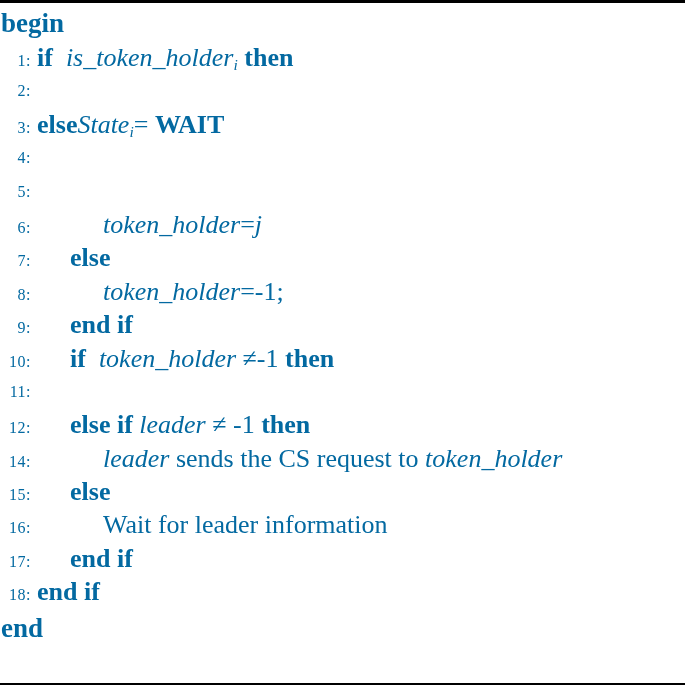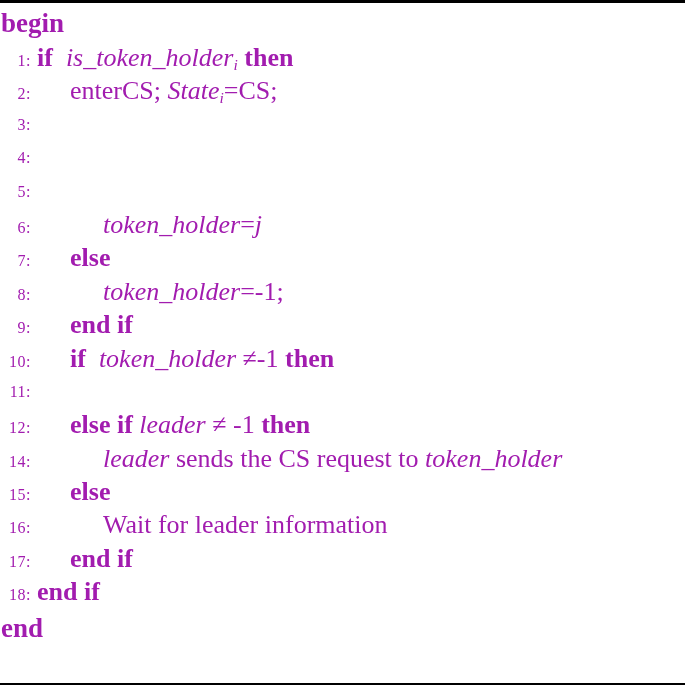--- a/index.html
+++ b/index.html
@@ -6,21 +6,21 @@
     margin: 0;
     padding: 0;
     background: #ffffff;
   }
   .algo {
     position: relative;
     width: 685px;
     height: 688px;
     box-sizing: border-box;
     background: #ffffff;
-    color: #a21caf;
+    color: #0369a1;
     font-family: "Liberation Serif", "DejaVu Serif", serif;
     overflow: hidden;
   }
   .rule {
     width: 100%;
     background: #000000;
   }
   .rule-top { height: 3px; }
   .rule-bottom {
     height: 2px;
@@ -67,22 +67,22 @@
   }
 </style>
 </head>
 <body>
 
 <div class="algo">
   <div class="rule rule-top"></div>
   <div class="kw kw-begin">begin</div>
   <div class="lines">
       <div class="line"><span class="num">1:</span><span class="stmt indent-1"><span class="seg-b">if</span><span class="seg-r">  </span><span class="seg-i">is_token_holder</span><span class="seg-sub">i</span><span class="seg-r"> </span><span class="seg-b">then</span></span></div>
-      <div class="line"><span class="num">2:</span><span class="stmt indent-2"><span class="seg-r">enterCS; </span><span class="seg-i">State</span><span class="seg-sub">i</span><span class="seg-r">=CS;</span></span></div>
-      <div class="line"><span class="num">3:</span></div>
+      <div class="line"><span class="num">2:</span></div>
+      <div class="line"><span class="num">3:</span><span class="stmt indent-1"><span class="seg-b">else</span><span class="seg-i">State</span><span class="seg-sub">i</span><span class="seg-r">= </span><span class="seg-b">WAIT</span></span></div>
       <div class="line"><span class="num">4:</span></div>
       <div class="line"><span class="num">5:</span></div>
       <div class="line"><span class="num">6:</span><span class="stmt indent-3"><span class="seg-i">token_holder</span><span class="seg-r">=</span><span class="seg-i">j</span></span></div>
       <div class="line"><span class="num">7:</span><span class="stmt indent-2"><span class="seg-b">else</span></span></div>
       <div class="line"><span class="num">8:</span><span class="stmt indent-3"><span class="seg-i">token_holder</span><span class="seg-r">=-1;</span></span></div>
       <div class="line"><span class="num">9:</span><span class="stmt indent-2"><span class="seg-b">end if</span></span></div>
       <div class="line"><span class="num">10:</span><span class="stmt indent-2"><span class="seg-b">if</span><span class="seg-r">  </span><span class="seg-i">token_holder</span><span class="seg-r"> ≠-1 </span><span class="seg-b">then</span></span></div>
       <div class="line"><span class="num">11:</span></div>
       <div class="line"><span class="num">12:</span><span class="stmt indent-2"><span class="seg-b">else if</span><span class="seg-r"> </span><span class="seg-i">leader</span><span class="seg-r"> ≠ -1 </span><span class="seg-b">then</span></span></div>
       <div class="line"><span class="num">14:</span><span class="stmt indent-3"><span class="seg-i">leader</span><span class="seg-r"> sends the CS request to </span><span class="seg-i">token_holder</span></span></div>

